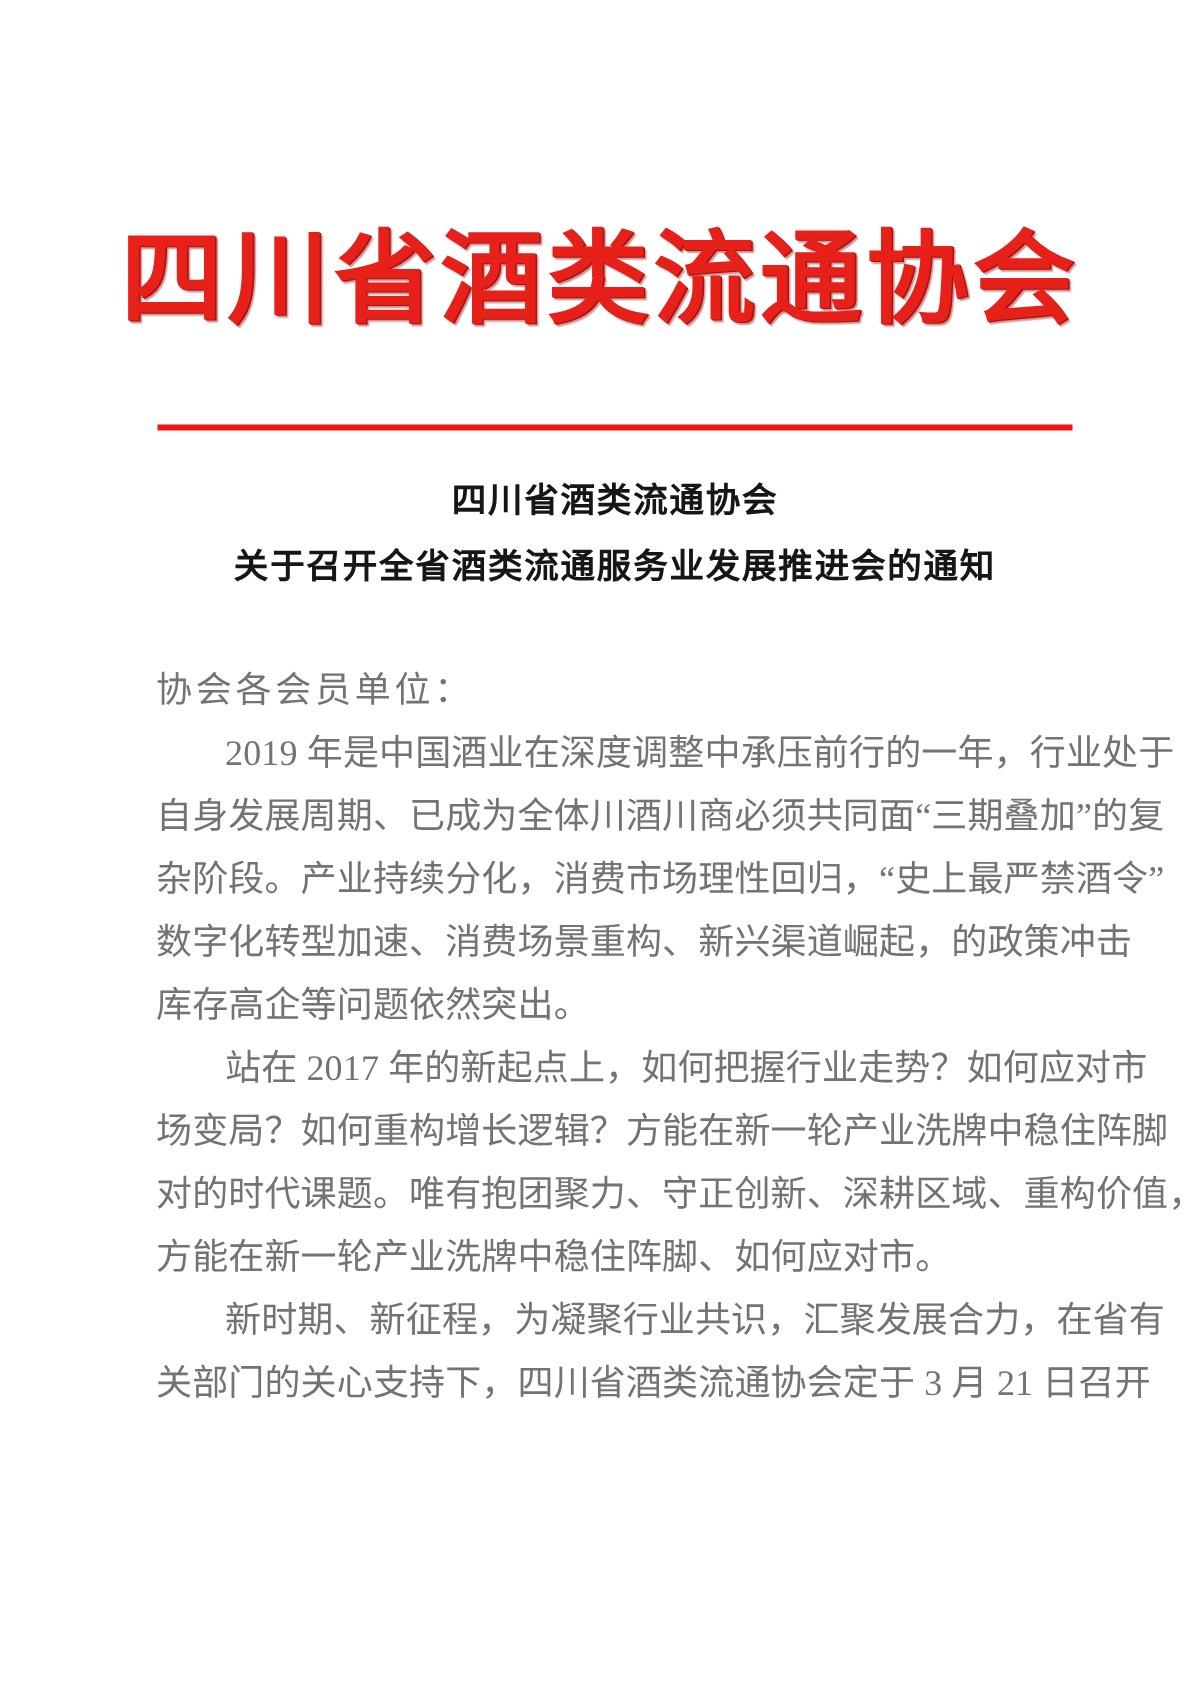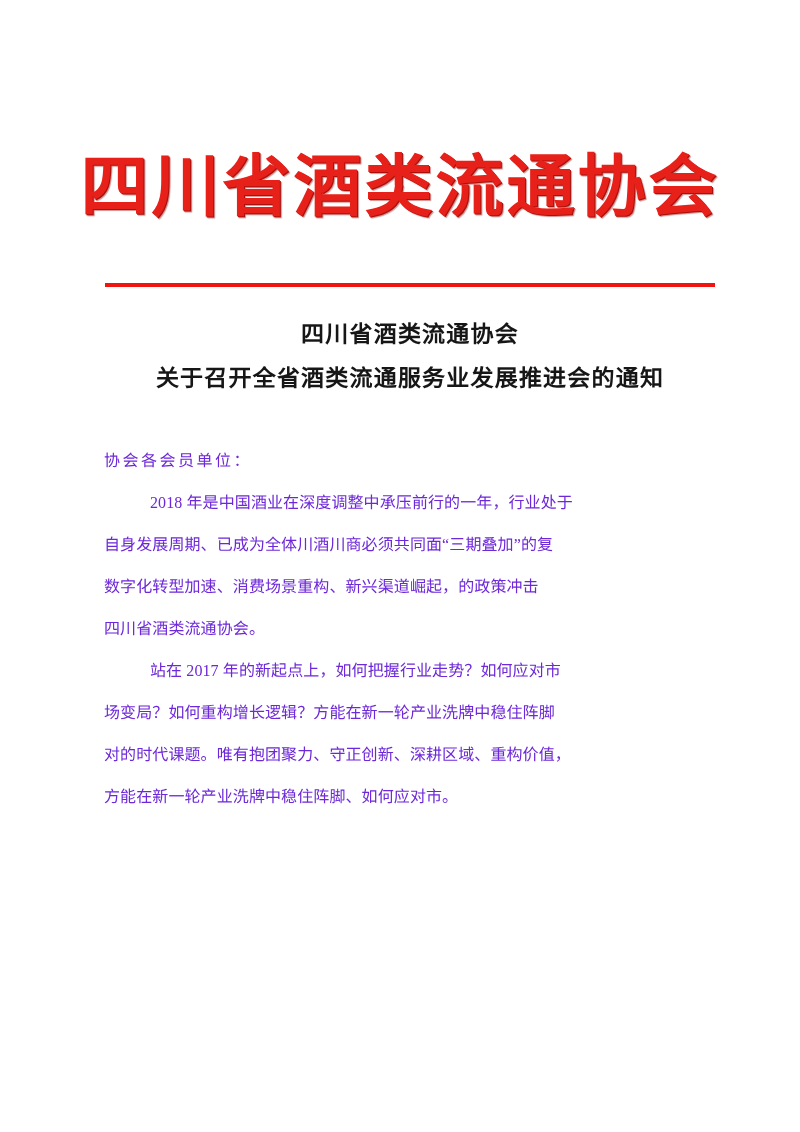--- a/index.html
+++ b/index.html
@@ -69,23 +69,23 @@
     letter-spacing: 1.2px;
     white-space: nowrap;
   }
 
   
   .body-block {
     position: absolute;
     left: 104px;
     top: 440px;
     width: 614px;
-    color: #6d28d9;
+    color: #737373;
     font-family: "Liberation Serif", "DejaVu Serif", serif;
-    font-size: 16px;
+    font-size: 24px;
     line-height: 42px;
     letter-spacing: 0.2px;
   }
 
   .salutation {
     letter-spacing: 2.5px;
     white-space: nowrap;
   }
 
   .para {
@@ -115,29 +115,34 @@
   <div class="doc-title">
     <div class="doc-title-line">四川省酒类流通协会</div>
     <div class="doc-title-line">关于召开全省酒类流通服务业发展推进会的通知</div>
   </div>
 
   <div class="body-block">
 
     <div class="salutation">协会各会员单位：</div>
 
     <div class="para">
-      <div class="para-line"><span class="indent"></span><span>2018 年是中国酒业在深度调整中承压前行的一年，行业处于</span></div>
+      <div class="para-line"><span class="indent"></span><span>2019 年是中国酒业在深度调整中承压前行的一年，行业处于</span></div>
       <div class="para-line">自身发展周期、已成为全体川酒川商必须共同面“三期叠加”的复</div>
+      <div class="para-line">杂阶段。产业持续分化，消费市场理性回归，“史上最严禁酒令”</div>
       <div class="para-line">数字化转型加速、消费场景重构、新兴渠道崛起，的政策冲击</div>
-      <div class="para-line">四川省酒类流通协会。</div>
+      <div class="para-line">库存高企等问题依然突出。</div>
     </div>
 
     <div class="para">
       <div class="para-line"><span class="indent"></span><span>站在 2017 年的新起点上，如何把握行业走势？如何应对市</span></div>
       <div class="para-line">场变局？如何重构增长逻辑？方能在新一轮产业洗牌中稳住阵脚</div>
       <div class="para-line">对的时代课题。唯有抱团聚力、守正创新、深耕区域、重构价值，</div>
       <div class="para-line">方能在新一轮产业洗牌中稳住阵脚、如何应对市。</div>
     </div>
 
+    <div class="para">
+      <div class="para-line"><span class="indent"></span><span>新时期、新征程，为凝聚行业共识，汇聚发展合力，在省有</span></div>
+      <div class="para-line">关部门的关心支持下，四川省酒类流通协会定于 3 月 21 日召开</div>
+    </div>
 
   </div>
 
 </div>
 
 </body></html>

